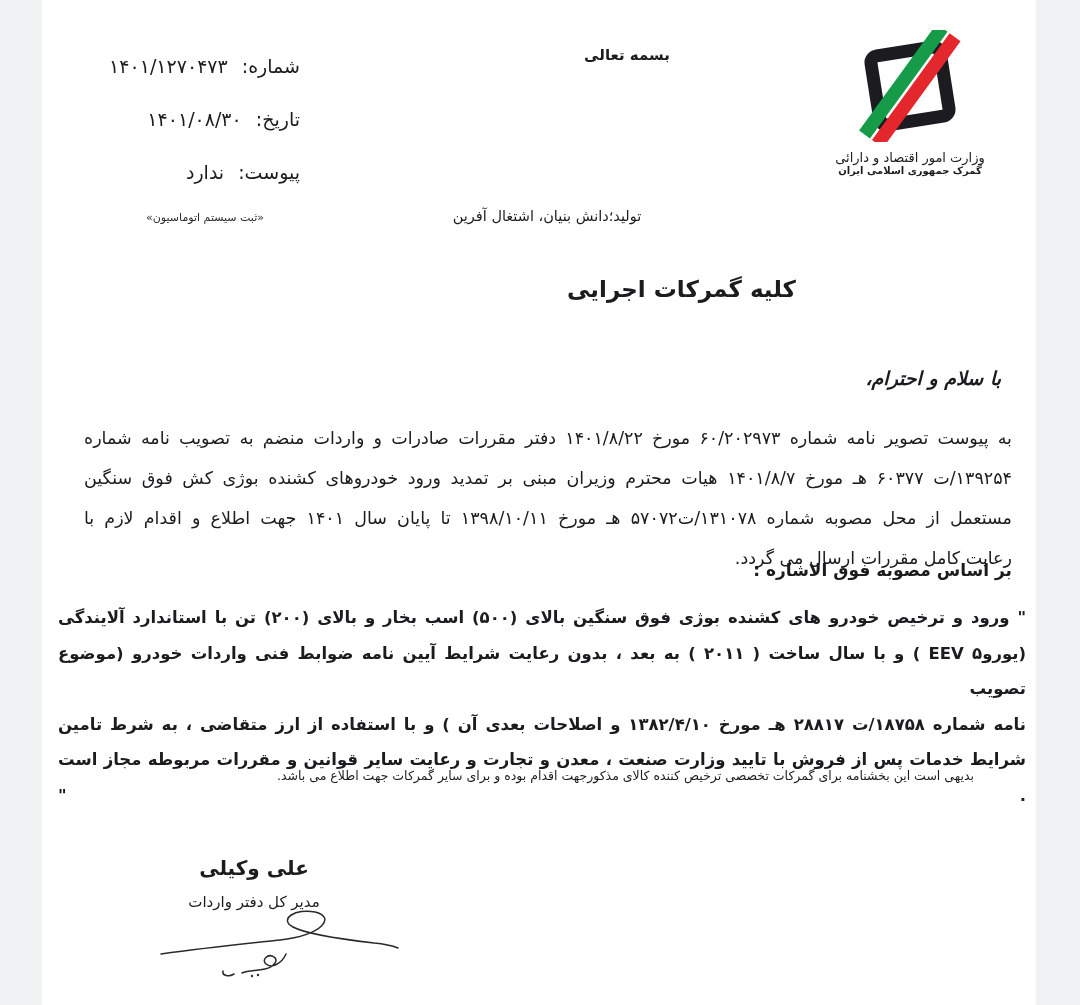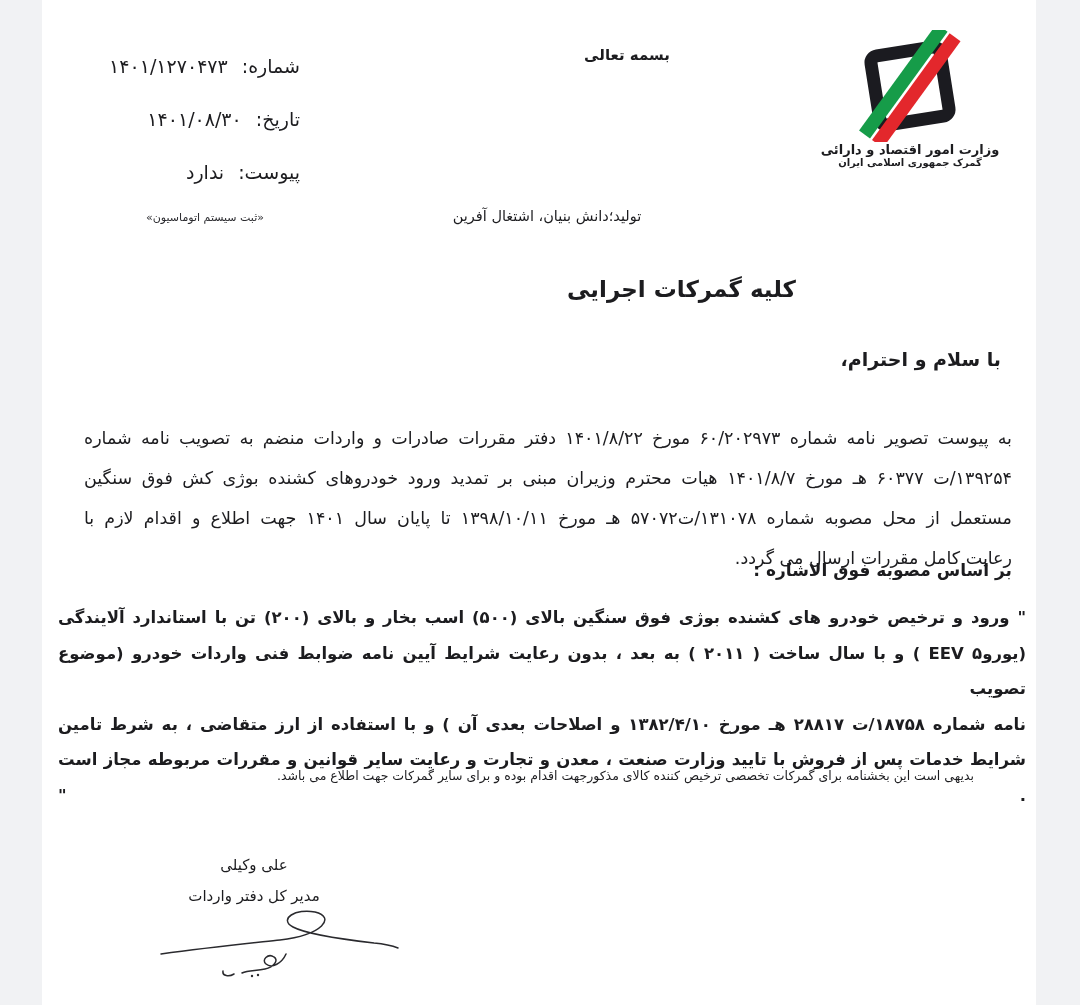--- a/index.html
+++ b/index.html
@@ -14,49 +14,49 @@
   .meta-label{white-space:nowrap;}
   .meta-value{white-space:nowrap;letter-spacing:.5px;}
   .automation{width:190px;text-align:center;font-size:11px;color:#2a2a2e;}
 
   .besmele{position:absolute;top:46px;left:505px;width:160px;text-align:center;
            font-weight:bold;font-size:15px;direction:rtl;}
 
   
   .logo-block{position:absolute;top:30px;left:757px;width:222px;text-align:center;direction:rtl;}
   .logo-block svg{display:block;margin:0 auto;}
-  .org1{font-size:13px;font-weight:bold;margin-top:0;white-space:nowrap;}
+  .org1{font-size:13px;font-weight:normal;margin-top:8px;white-space:nowrap;}
   .org2{font-size:10px;font-weight:bold;margin-top:0;white-space:nowrap;}
 
   .slogan{position:absolute;top:208px;left:375px;width:260px;text-align:center;
           font-size:14.5px;direction:rtl;white-space:nowrap;}
 
   .recipient{position:absolute;top:276px;right:240px;font-size:23px;font-weight:bold;
              direction:rtl;white-space:nowrap;}
 
-  .salutation{position:absolute;top:348px;right:35px;font-size:19px;font-weight:bold;
-              direction:rtl;white-space:nowrap;}
+  .salutation{position:absolute;top:367px;right:35px;font-size:19px;font-weight:bold;
+              font-style:italic;direction:rtl;white-space:nowrap;}
 
   
   .body-par{position:absolute;top:418px;left:42px;right:24px;direction:rtl;}
   .bline{font-size:17.5px;line-height:40px;text-align:justify;text-align-last:justify;}
   .bline.endline{text-align-last:right;}
 
   .ref-intro{position:absolute;top:560px;right:24px;font-size:17px;font-weight:bold;
              direction:rtl;white-space:nowrap;}
 
   .provision{position:absolute;top:600px;left:16px;right:10px;direction:rtl;}
   .pline{font-size:16.5px;font-weight:bold;line-height:35.5px;
          text-align:justify;text-align-last:justify;}
 
   .closing{position:absolute;top:766px;left:70px;right:62px;direction:rtl;
            font-size:12.5px;line-height:20px;text-align:justify;}
 
   .sig-text{position:absolute;top:856px;left:112px;width:200px;text-align:center;direction:rtl;}
-  .sig-name{font-size:15px;font-weight:normal;}
+  .sig-name{font-size:20px;font-weight:bold;}
   .sig-title{font-size:15px;font-weight:normal;margin-top:13px;}
   .sig-draw{position:absolute;top:896px;left:116px;}
 </style>
 </head>
 <body>
 
 <div class="canvas">
   <div class="page">
 
     <div class="meta">

